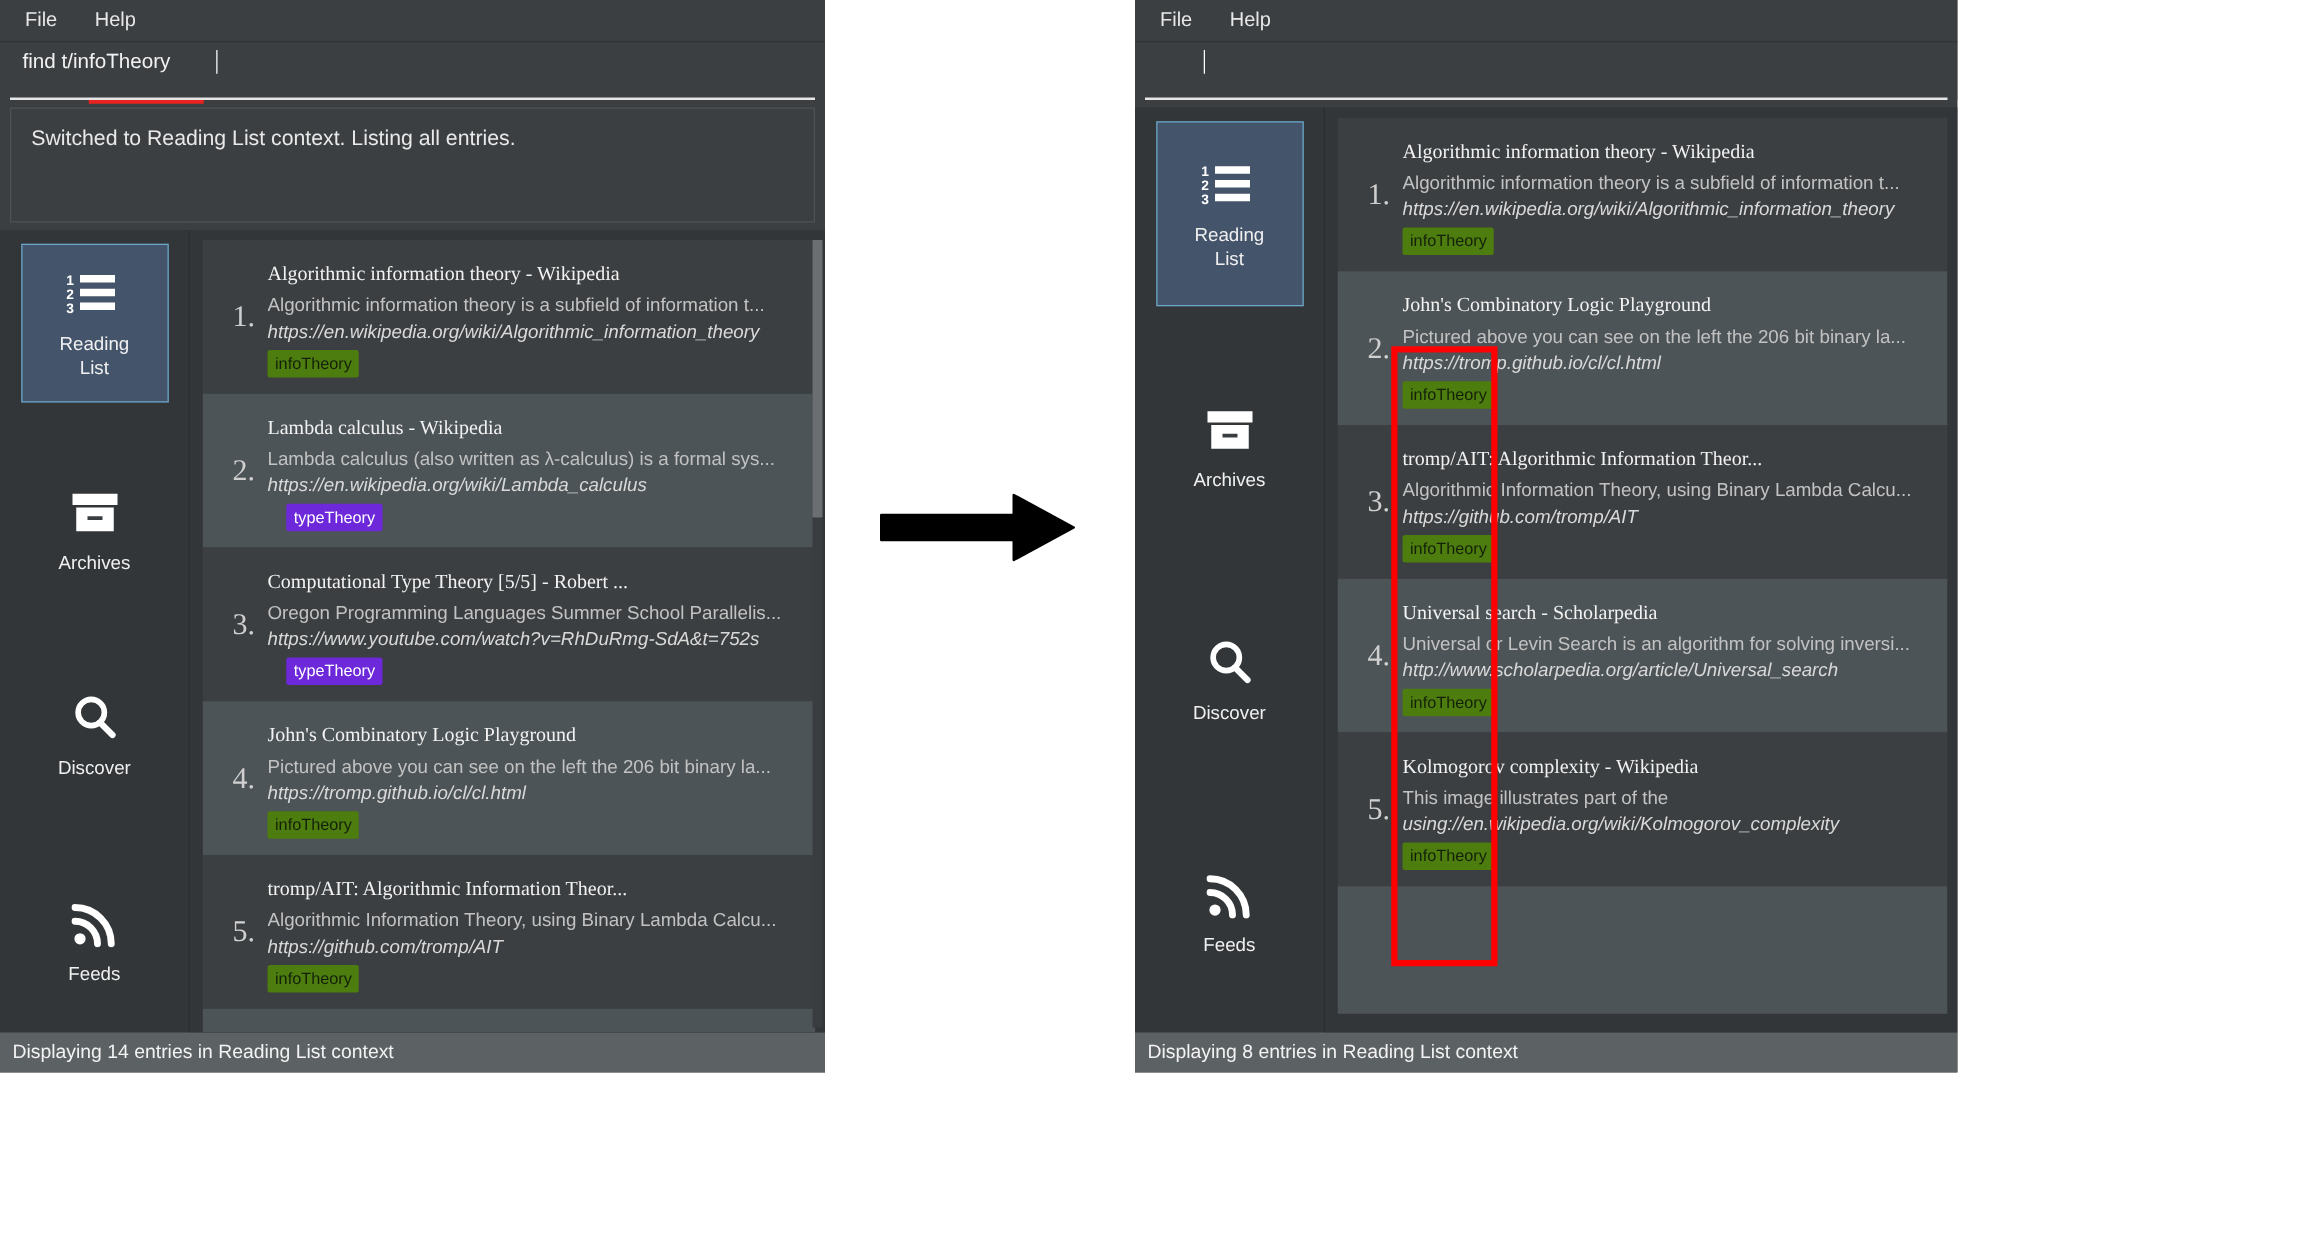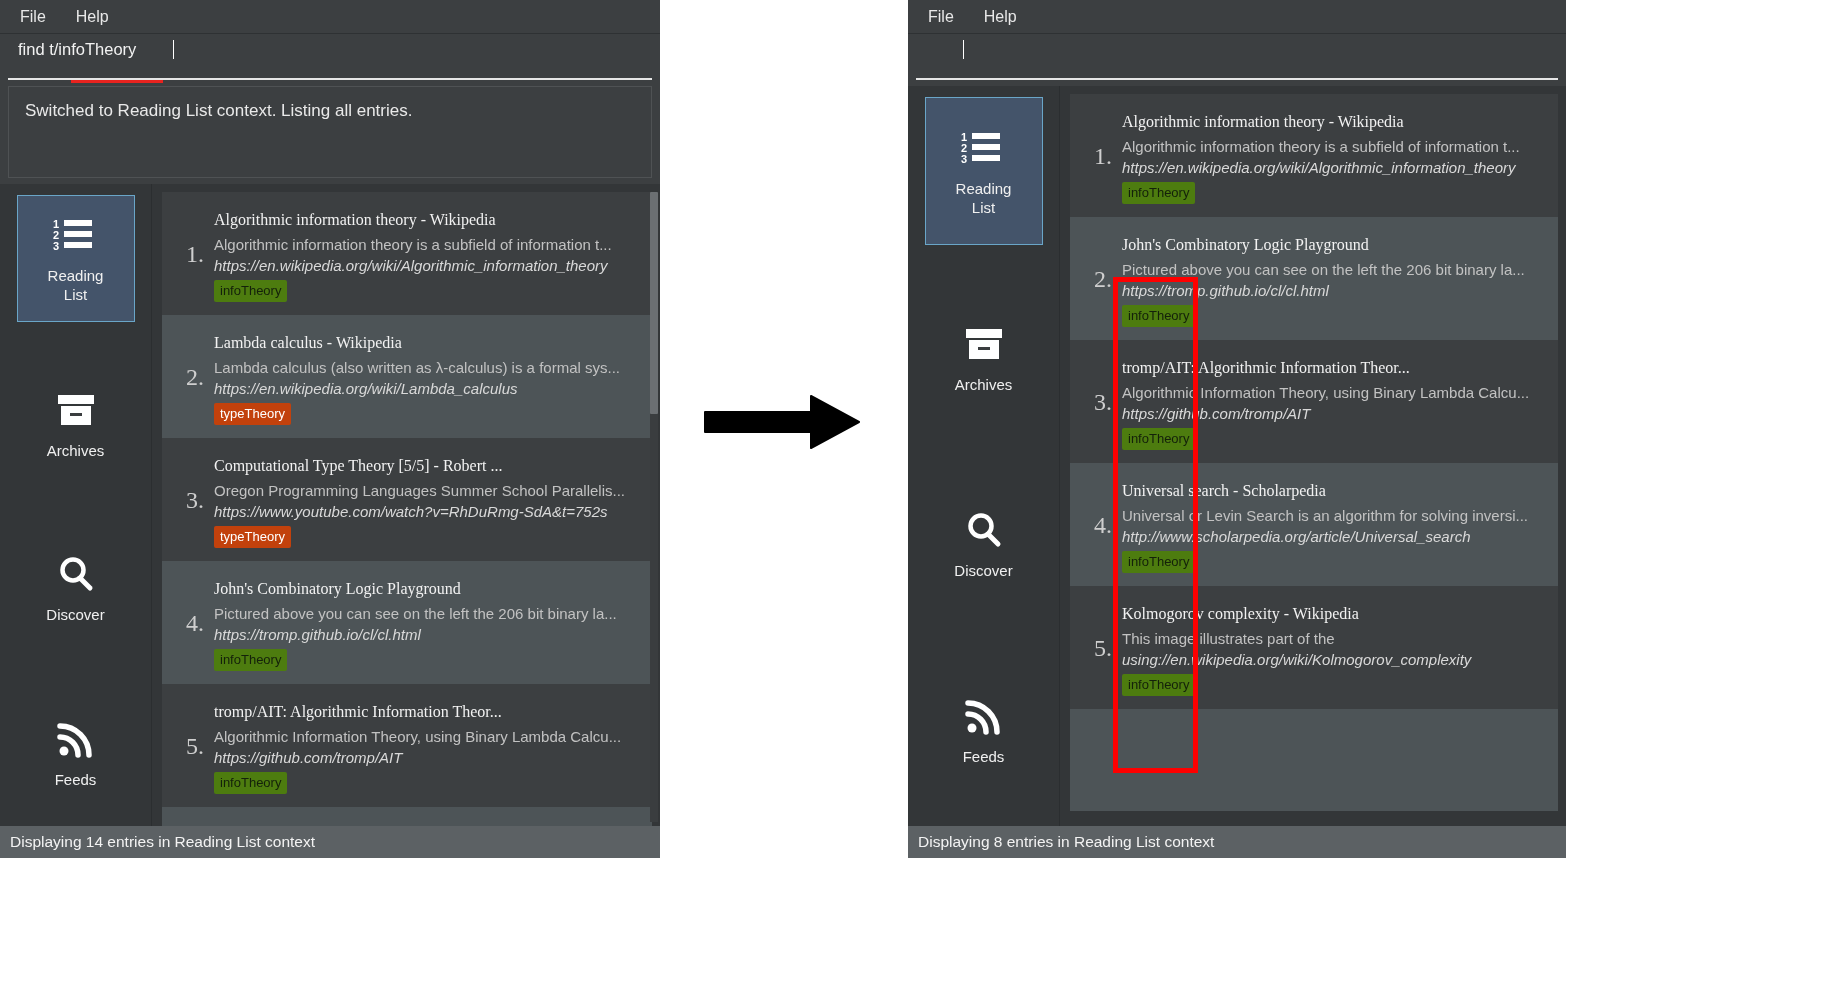--- a/index.html
+++ b/index.html
@@ -191,21 +191,21 @@
   .tags { margin-top: 4px; display: flex; gap: 6px; }
   .tag {
     font-size: 13px;
     line-height: 15px;
     padding: 3px 6px 4px 6px;
     color: #111111;
     border-radius: 2px;
     white-space: nowrap;
   }
   .tag.green { background: #4d7c0f; color: #14210a; }
-  .tag.pink { background: #c2410c; color: #ffffff; }
+  .tag.pink { background: #6d28d9; color: #ffffff; margin-left: 15px; }
 
   
   .vscroll {
     position: absolute;
     right: 2px;
     width: 8px;
     background: #3a3d3f;
   }
   .vthumb { position: absolute; left: 0; width: 8px; background: #6b6f72; border-radius: 1px; }
 

